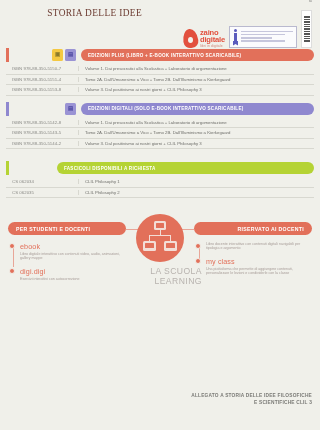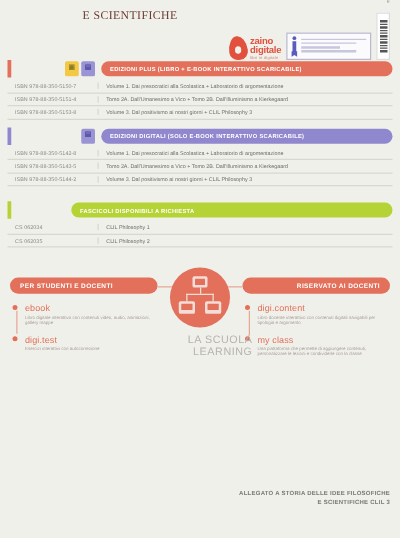--- a/index.html
+++ b/index.html
@@ -163,21 +163,21 @@
     font-size:4.8px;color:#7a7a76;line-height:6.4px;letter-spacing:.2px;font-weight:bold;
   }
 </style>
 </head>
 <body>
 
 <div class="page">
 
   <div class="header">
     <div class="title">
-      <div>E SCIENTIFICHE</div>
+      <div>STORIA DELLE IDEE</div>
     </div>
 
     <div class="logos">
       <div class="zaino">
         <div class="zaino-mark">
           <div class="drop"></div>
             <div class="hole"></div>
         </div>
         <div class="zaino-text">
           <span class="l1">zaino</span>
@@ -302,33 +302,32 @@
       <div class="feat-head">PER STUDENTI E DOCENTI</div>
       <div class="feat-list">
         <div class="spine"></div>
         <div class="feat-item">
           <span class="bullet"></span>
           <div class="fname">ebook</div>
           <div class="fdesc">Libro digitale interattivo con contenuti video, audio, animazioni, gallery mappe</div>
         </div>
         <div class="feat-item">
           <span class="bullet"></span>
-          <div class="fname">digi.test</div>
+          <div class="fname">digi.digi</div>
           <div class="fdesc">Esercizi interattivi con autocorrezione</div>
         </div>
       </div>
     </div>
 
     <div class="feat-col feat-right">
       <div class="feat-head">RISERVATO AI DOCENTI</div>
       <div class="feat-list">
         <div class="spine"></div>
         <div class="feat-item">
           <span class="bullet"></span>
-          <div class="fname">digi.content</div>
           <div class="fdesc">Libro docente interattivo con contenuti digitali navigabili per tipologia e argomento</div>
         </div>
         <div class="feat-item">
           <span class="bullet"></span>
           <div class="fname">my class</div>
           <div class="fdesc">Una piattaforma che permette di aggiungere contenuti, personalizzare le lezioni e condividerle con la classe</div>
         </div>
       </div>
     </div>
 

